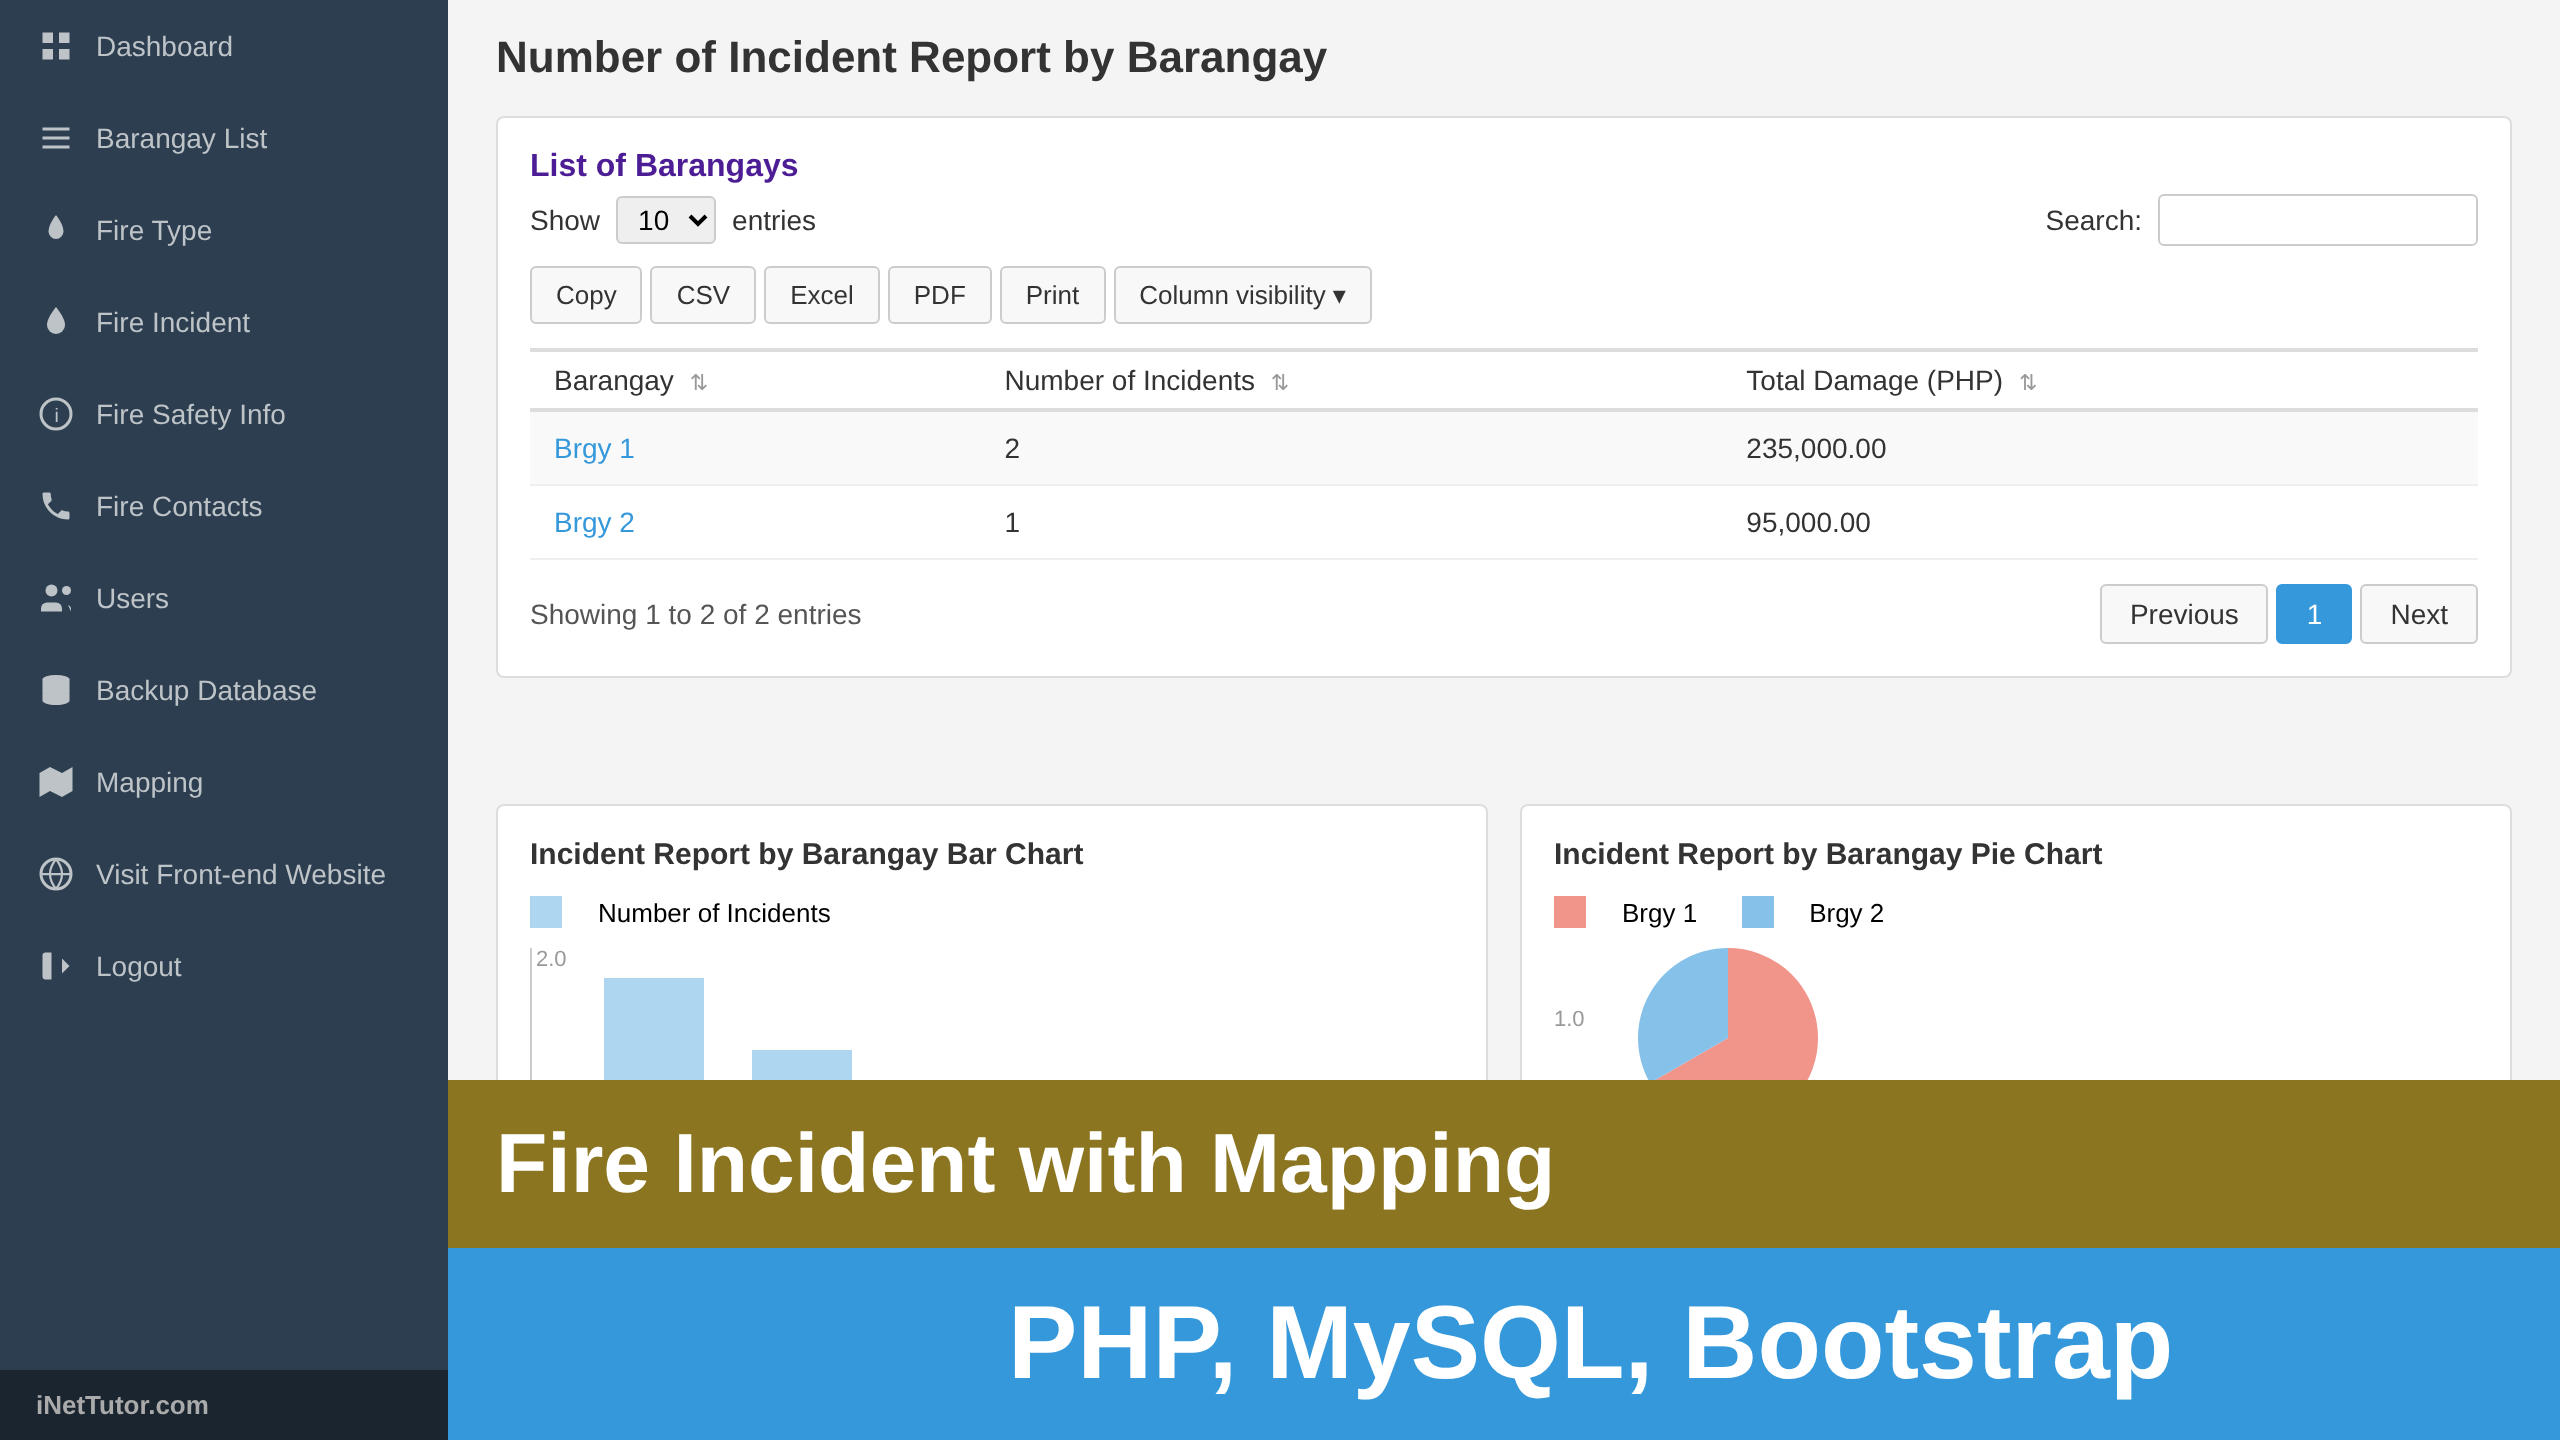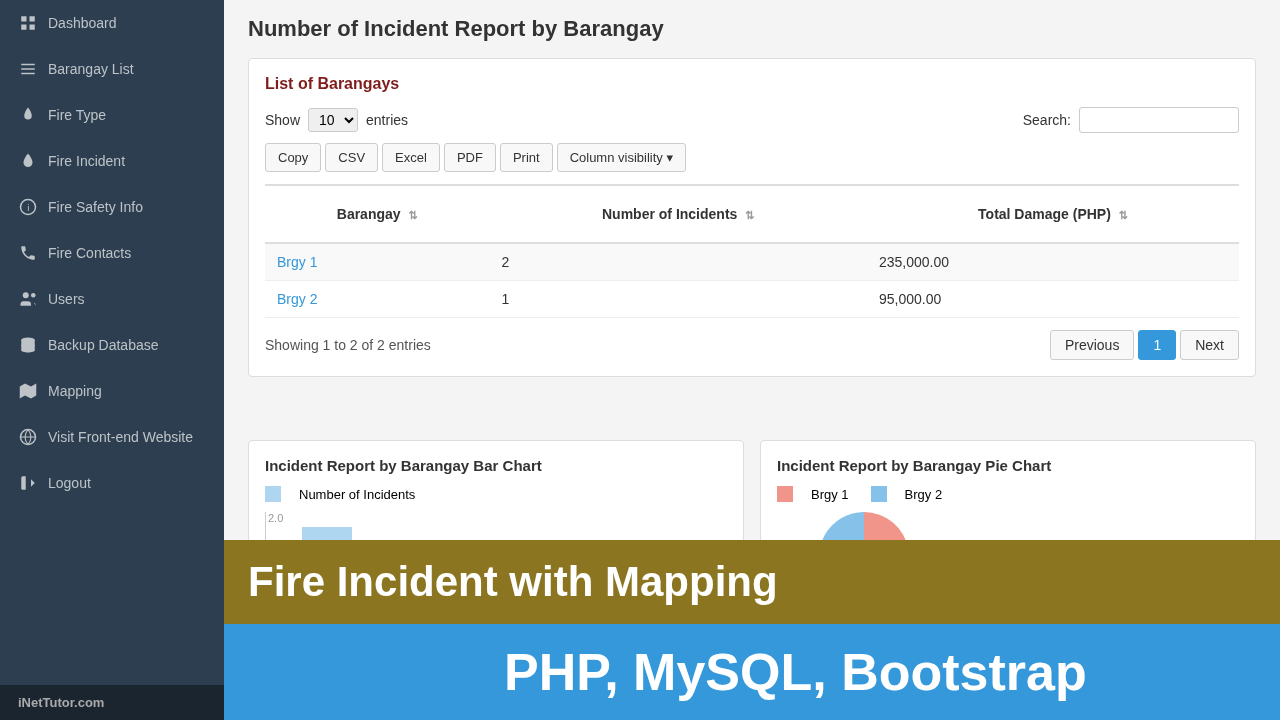--- a/index.html
+++ b/index.html
@@ -64,22 +64,22 @@
       background: #fff;
       border: 1px solid #ddd;
       border-radius: 4px;
       padding: 16px;
       margin-bottom: 16px;
     }
 
     .card-title {
       font-size: 16px;
       font-weight: 600;
-      color: #7f1d1d;
-      margin-bottom: 14px;
+      color: #4c1d95;
+      margin-bottom: 4px;
     }
 
     
     .table-controls-top {
       display: flex;
       justify-content: space-between;
       align-items: center;
       margin-bottom: 10px;
     }
 
@@ -138,23 +138,23 @@
       font-size: 14px;
     }
 
     thead tr {
       background: #fff;
       border-top: 2px solid #ddd;
       border-bottom: 2px solid #ddd;
     }
 
     th {
-      padding: 20px 12px;
-      text-align: center;
-      font-weight: 700;
+      padding: 6px 12px;
+      text-align: left;
+      font-weight: 400;
       color: #333;
       border-bottom: 2px solid #ddd;
     }
 
     .sort-icon {
       display: inline-block;
       margin-left: 4px;
       color: #999;
       font-size: 11px;
     }

